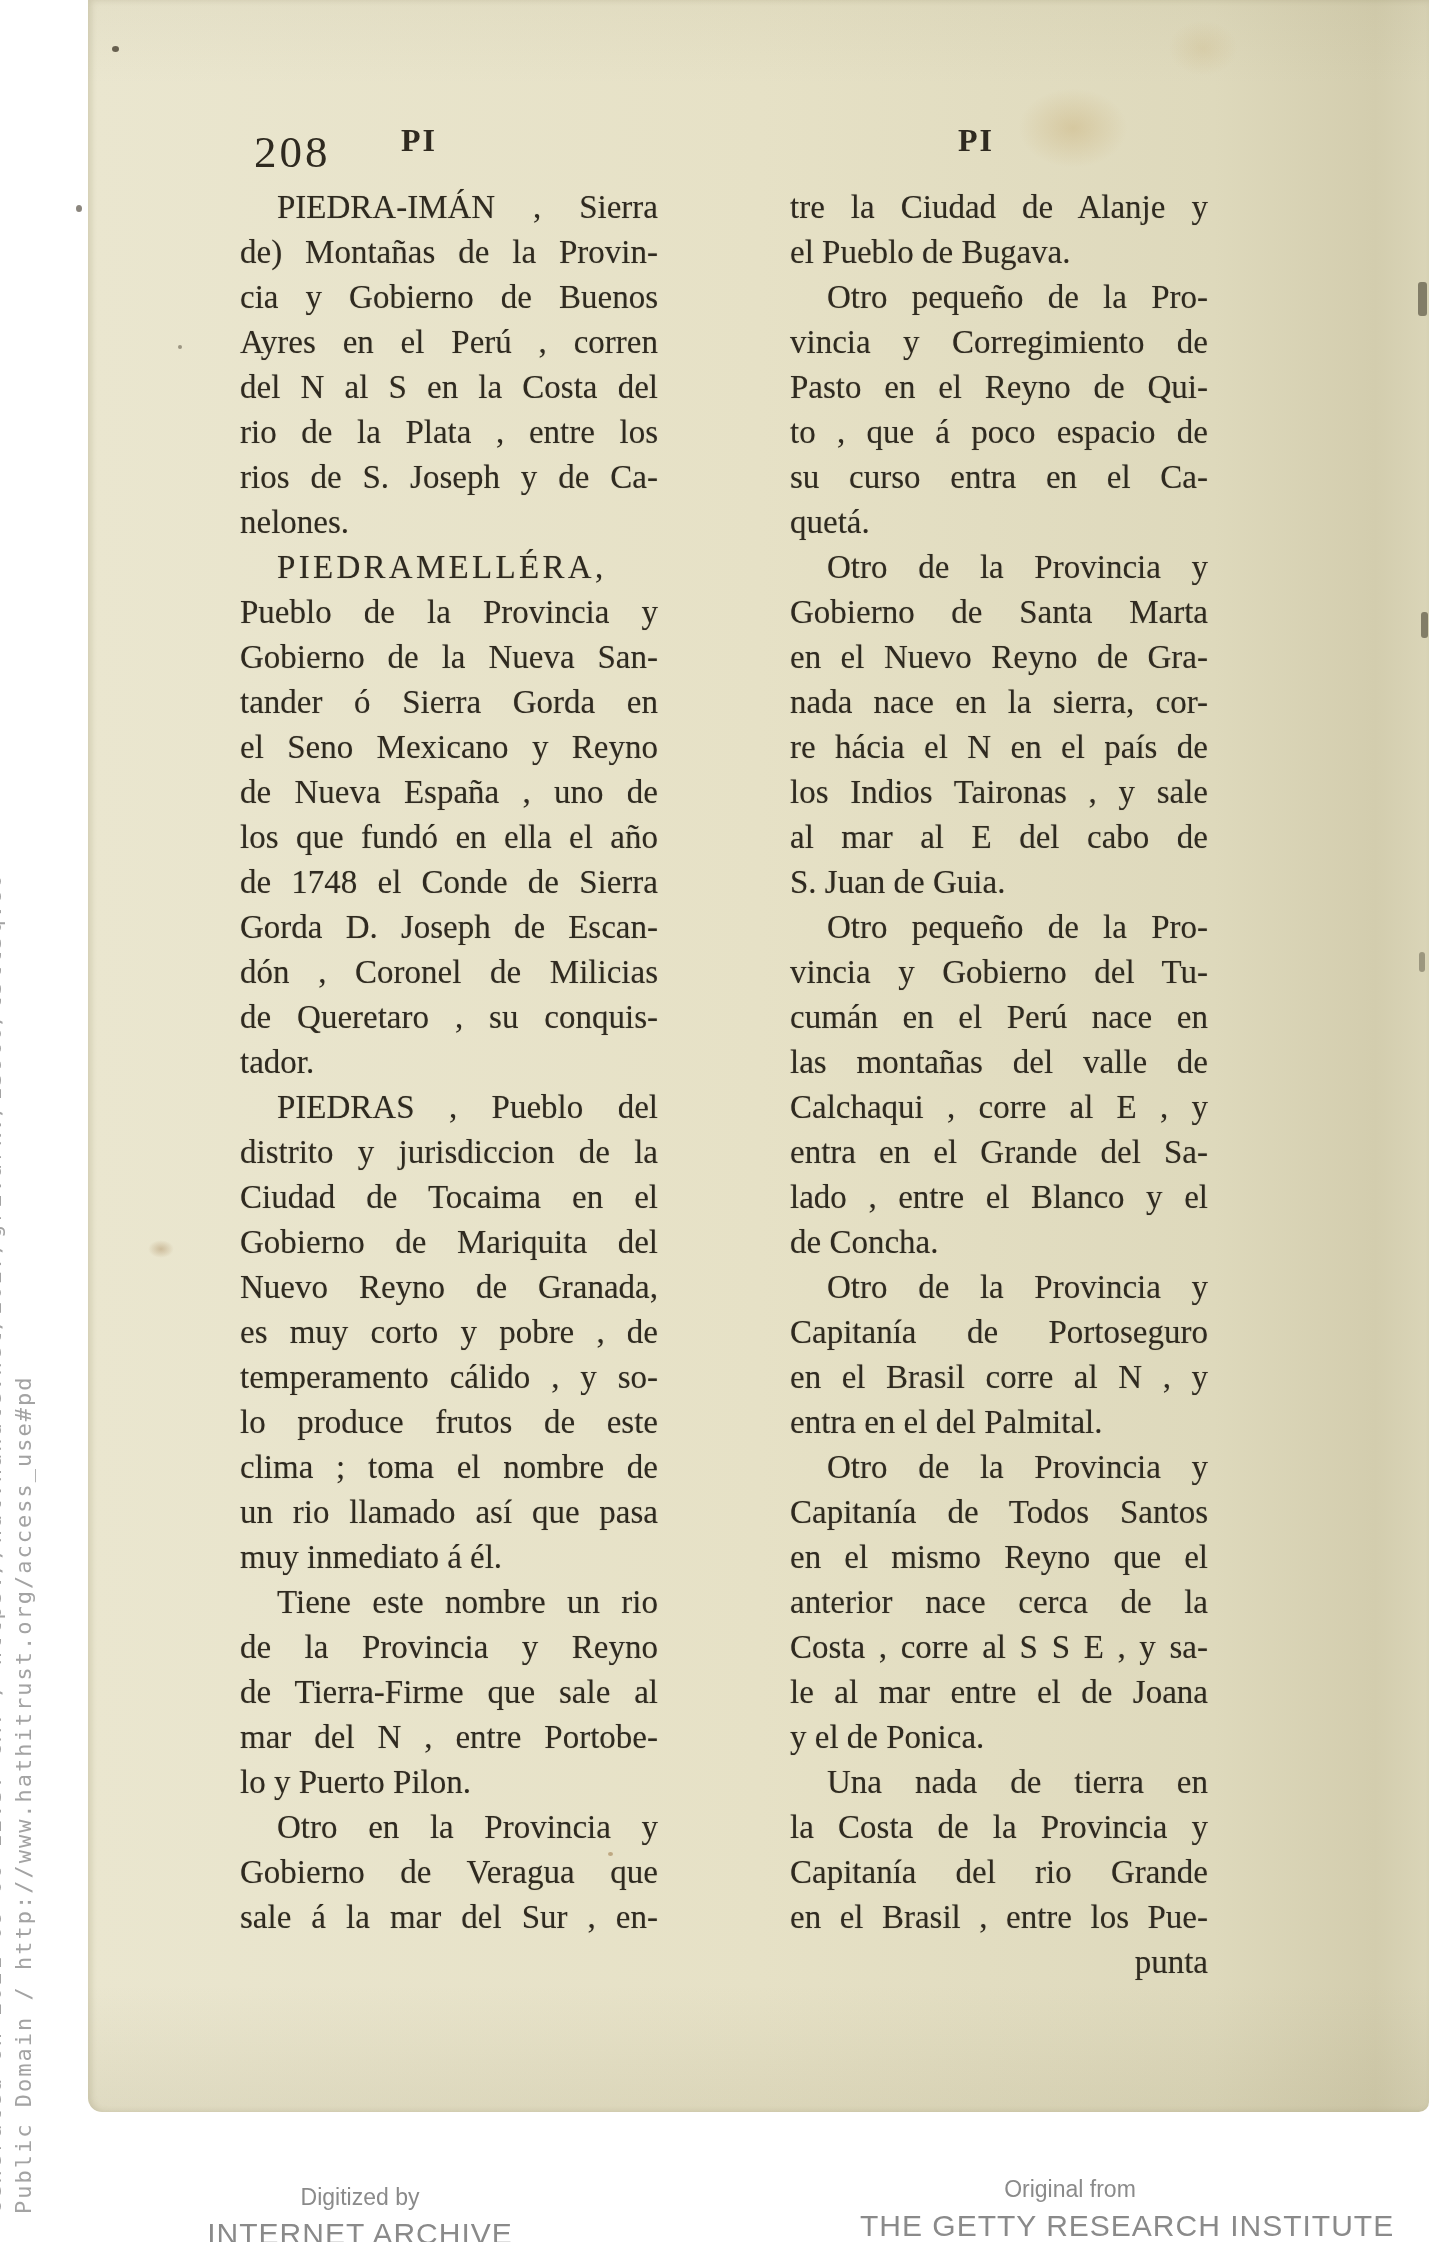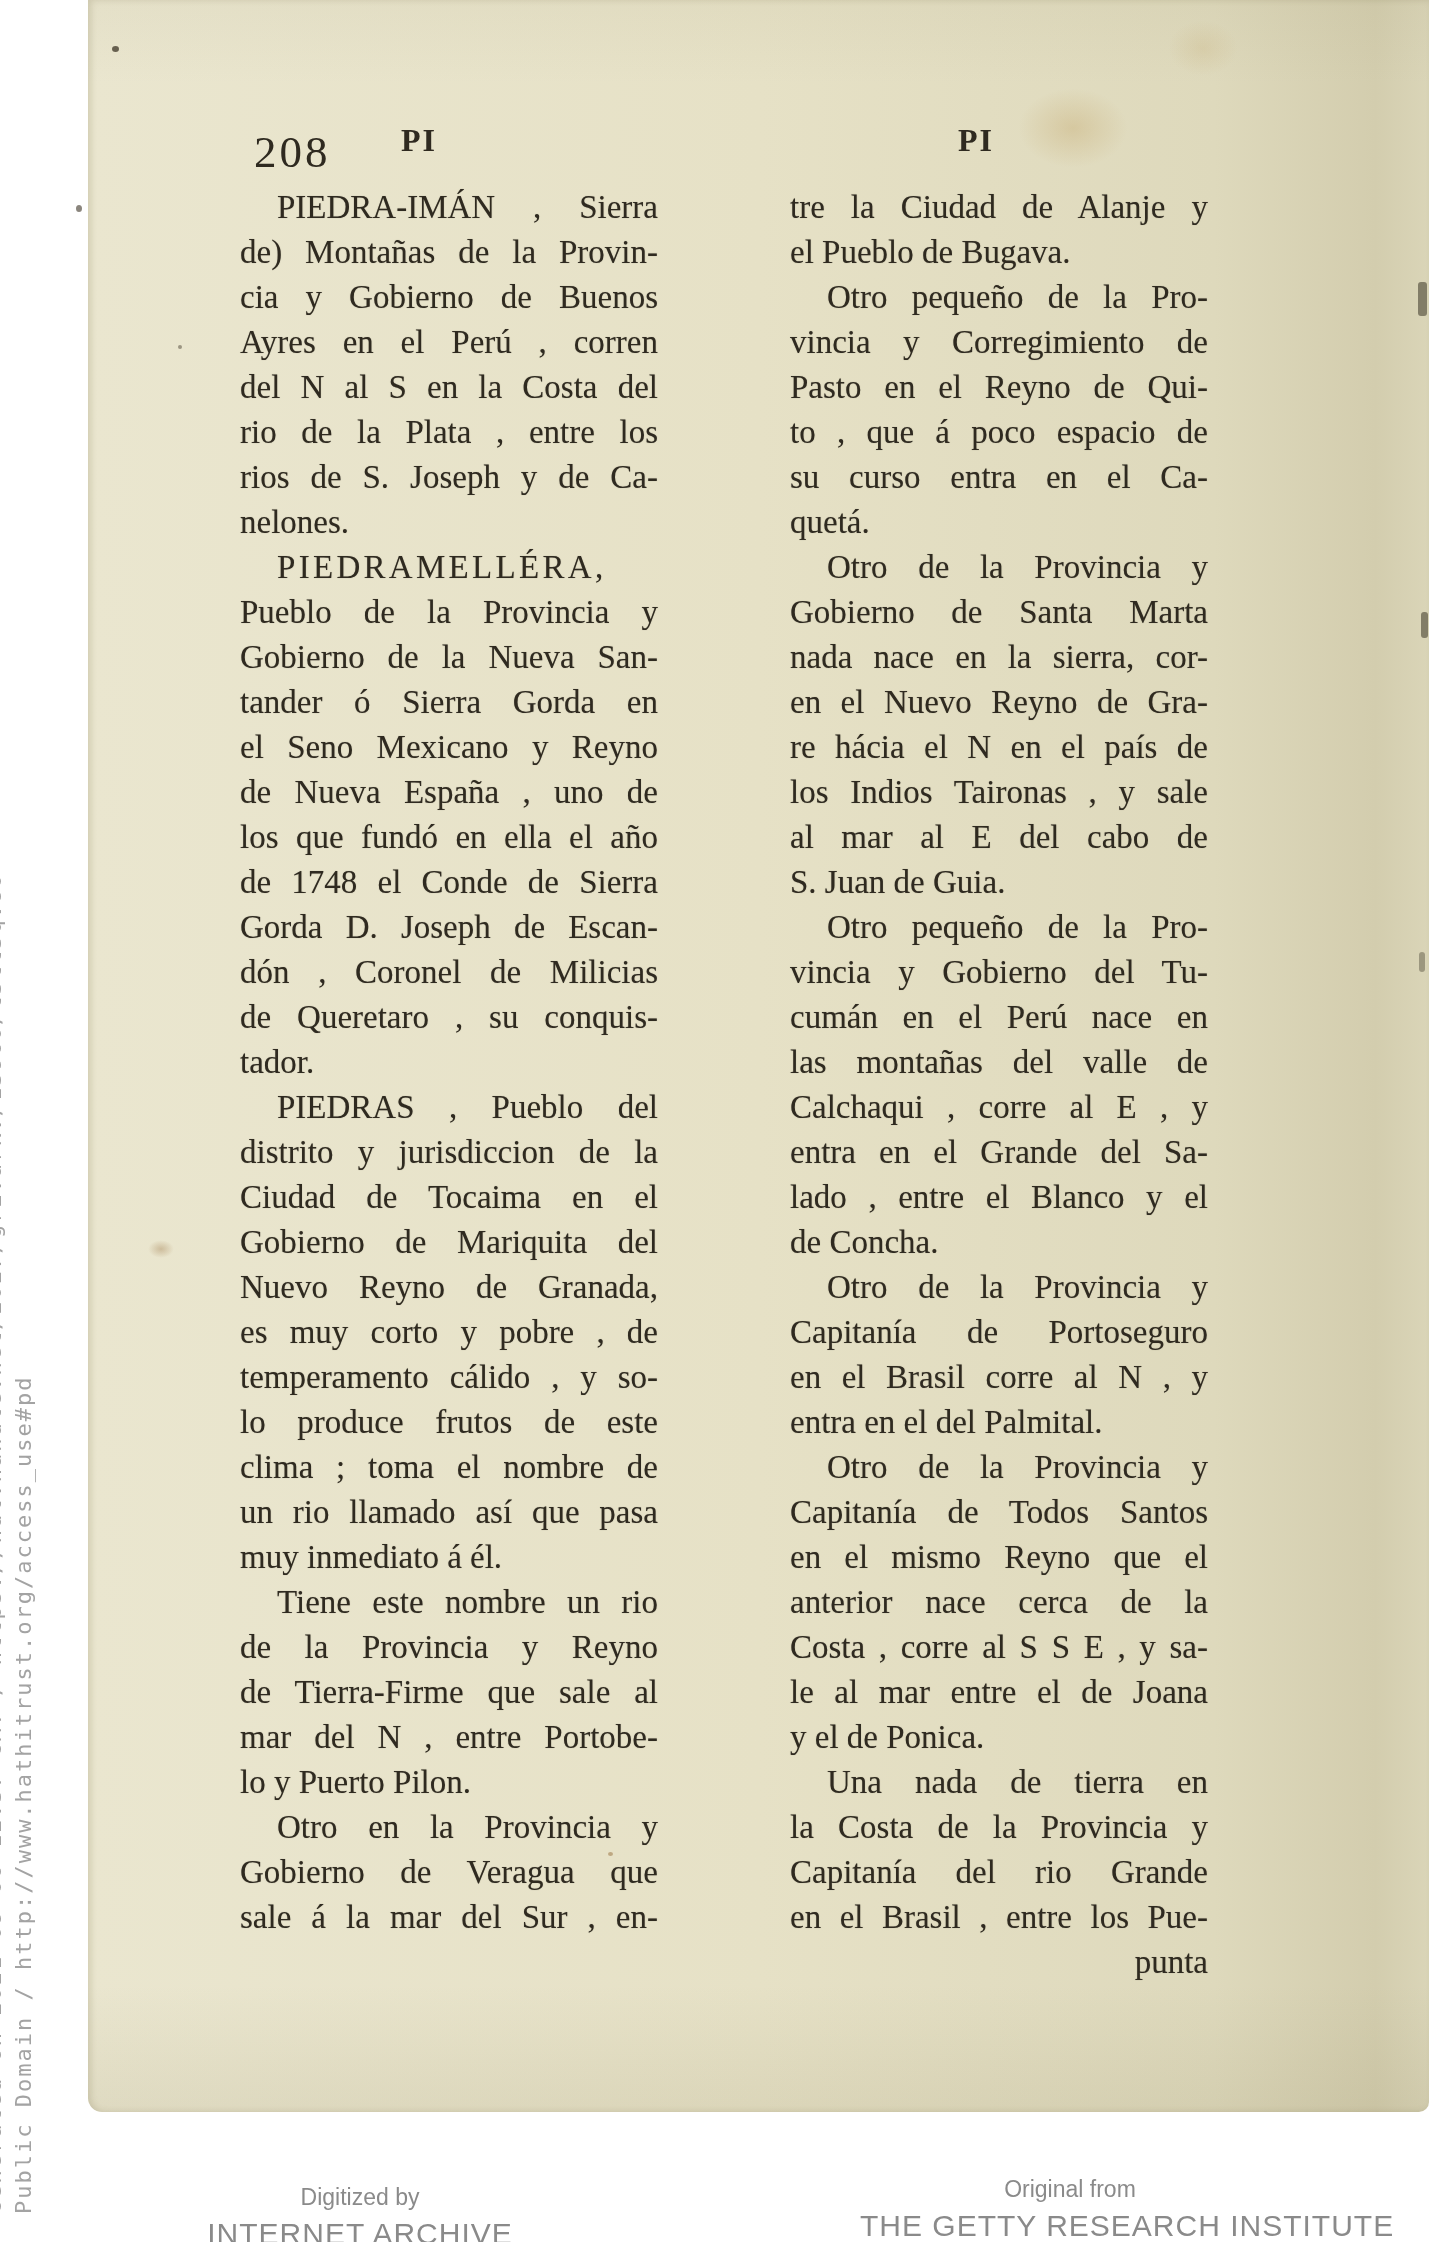--- a/index.html
+++ b/index.html
@@ -143,22 +143,22 @@
       <div class="line">tre la Ciudad de Alanje y</div>
       <div class="line end">el Pueblo de Bugava.</div>
       <div class="line indent">Otro pequeño de la Pro-</div>
       <div class="line">vincia y Corregimiento de</div>
       <div class="line">Pasto en el Reyno de Qui-</div>
       <div class="line">to , que á poco espacio de</div>
       <div class="line">su curso entra en el Ca-</div>
       <div class="line end">quetá.</div>
       <div class="line indent">Otro de la Provincia y</div>
       <div class="line">Gobierno de Santa Marta</div>
+      <div class="line">en el Nuevo Reyno de Gra-</div>
       <div class="line">nada nace en la sierra, cor-</div>
-      <div class="line">en el Nuevo Reyno de Gra-</div>
       <div class="line">re hácia el N en el país de</div>
       <div class="line">los Indios Taironas , y sale</div>
       <div class="line">al mar al E del cabo de</div>
       <div class="line end">S. Juan de Guia.</div>
       <div class="line indent">Otro pequeño de la Pro-</div>
       <div class="line">vincia y Gobierno del Tu-</div>
       <div class="line">cumán en el Perú nace en</div>
       <div class="line">las montañas del valle de</div>
       <div class="line">Calchaqui , corre al E , y</div>
       <div class="line">entra en el Grande del Sa-</div>

